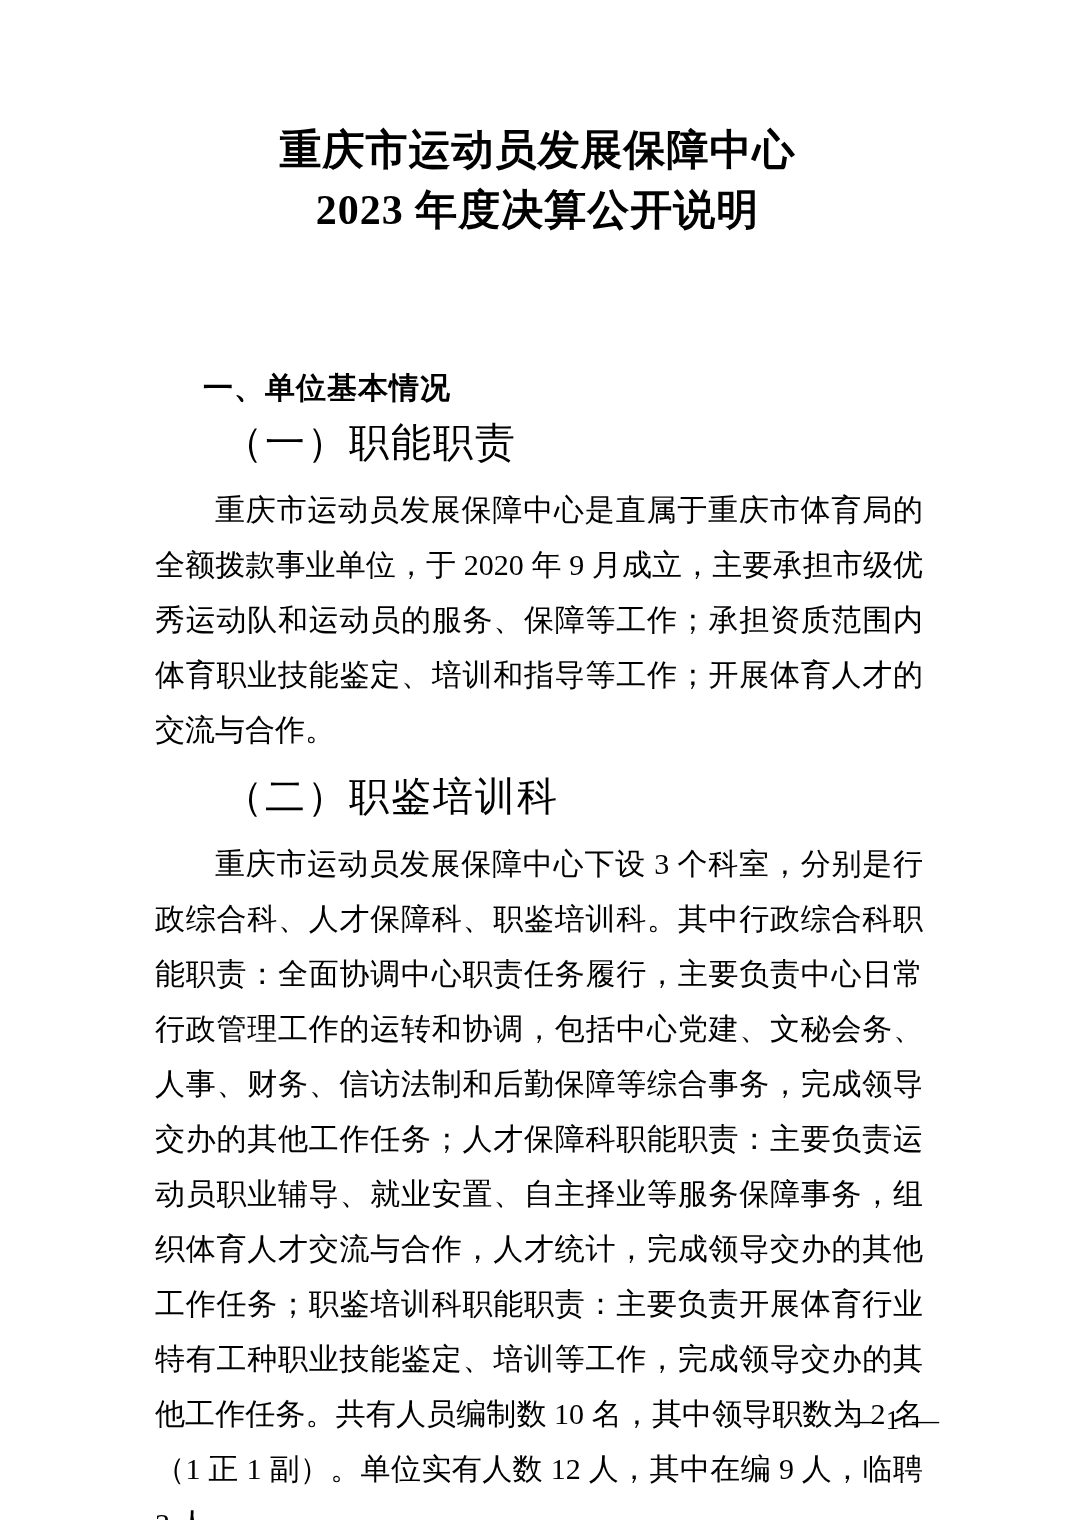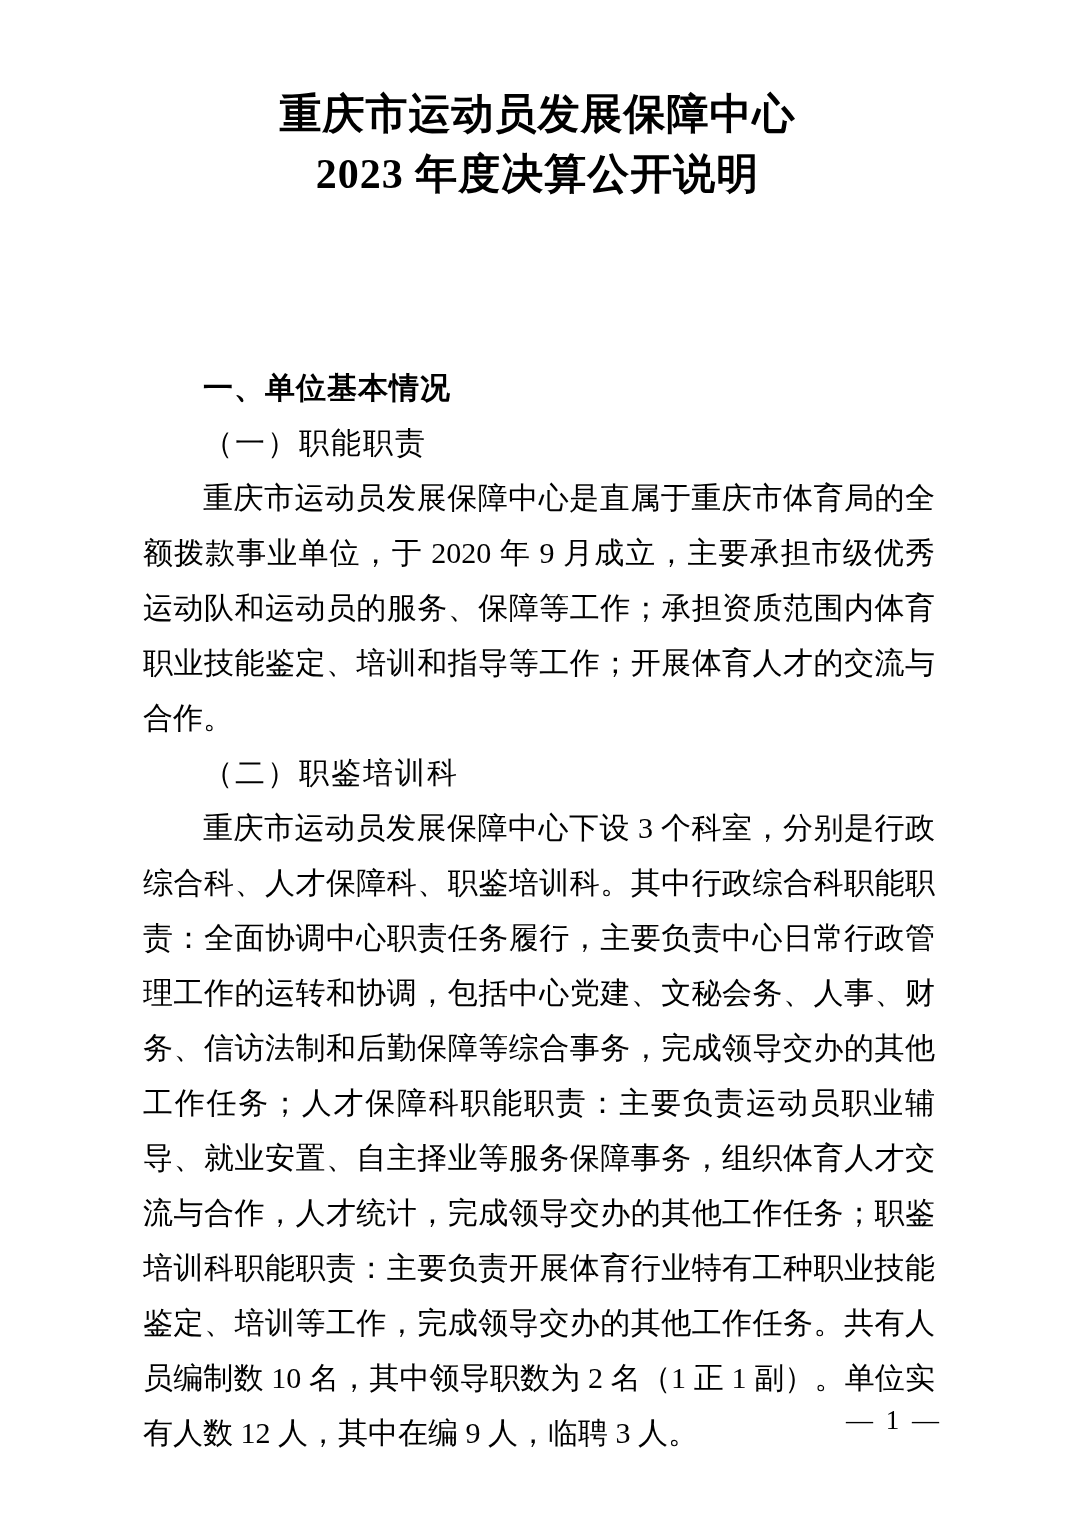--- a/index.html
+++ b/index.html
@@ -11,21 +11,21 @@
     position: relative;
     width: 1075px;
     height: 1520px;
     background: #ffffff;
     overflow: hidden;
     font-family: "Liberation Serif", "DejaVu Serif", serif;
     color: #000000;
   }
   .doc-title {
     margin: 0;
-    padding-top: 84px;
+    padding-top: 120px;
     text-align: center;
     font-family: "Liberation Serif", "DejaVu Serif", serif;
     font-weight: bold;
     font-size: 42px;
     line-height: 60px;
     color: #000000;
   }
   .doc-title .title-line {
     display: block;
     letter-spacing: 1px;
@@ -44,27 +44,27 @@
     font-weight: bold;
     font-size: 30px;
     line-height: 55px;
     text-indent: 2em;
     letter-spacing: 1px;
   }
   .subsection-heading {
     margin: 0;
     font-family: "Liberation Serif", "DejaVu Serif", serif;
     font-weight: normal;
-    font-size: 30px;
+    font-size: 40px;
     line-height: 55px;
     text-indent: 2em;
     letter-spacing: 2px;
   }
   .body-para {
-    margin: 0;
+    margin: 12px;
     text-indent: 2em;
     text-align: justify;
     font-size: 30px;
     line-height: 55px;
   }
   .page-number {
     position: absolute;
     top: 1402px;
     right: 133px;
     font-size: 27px;

